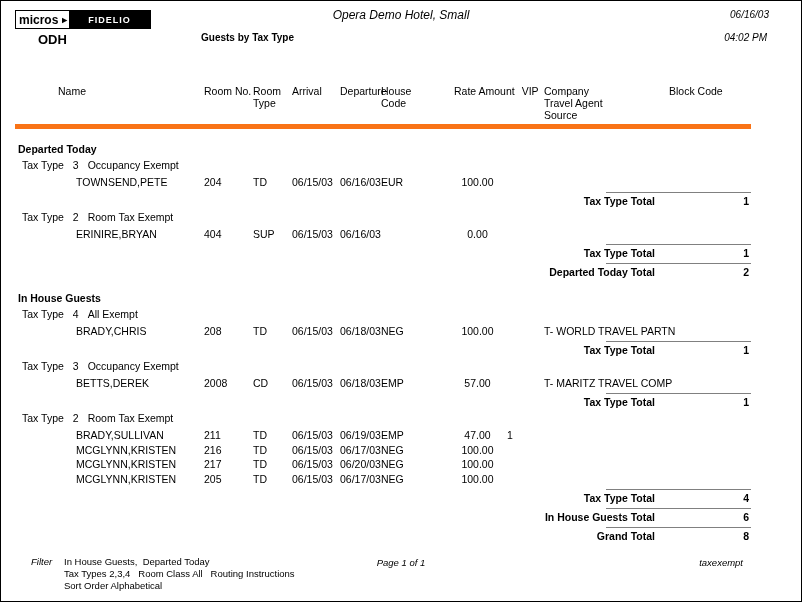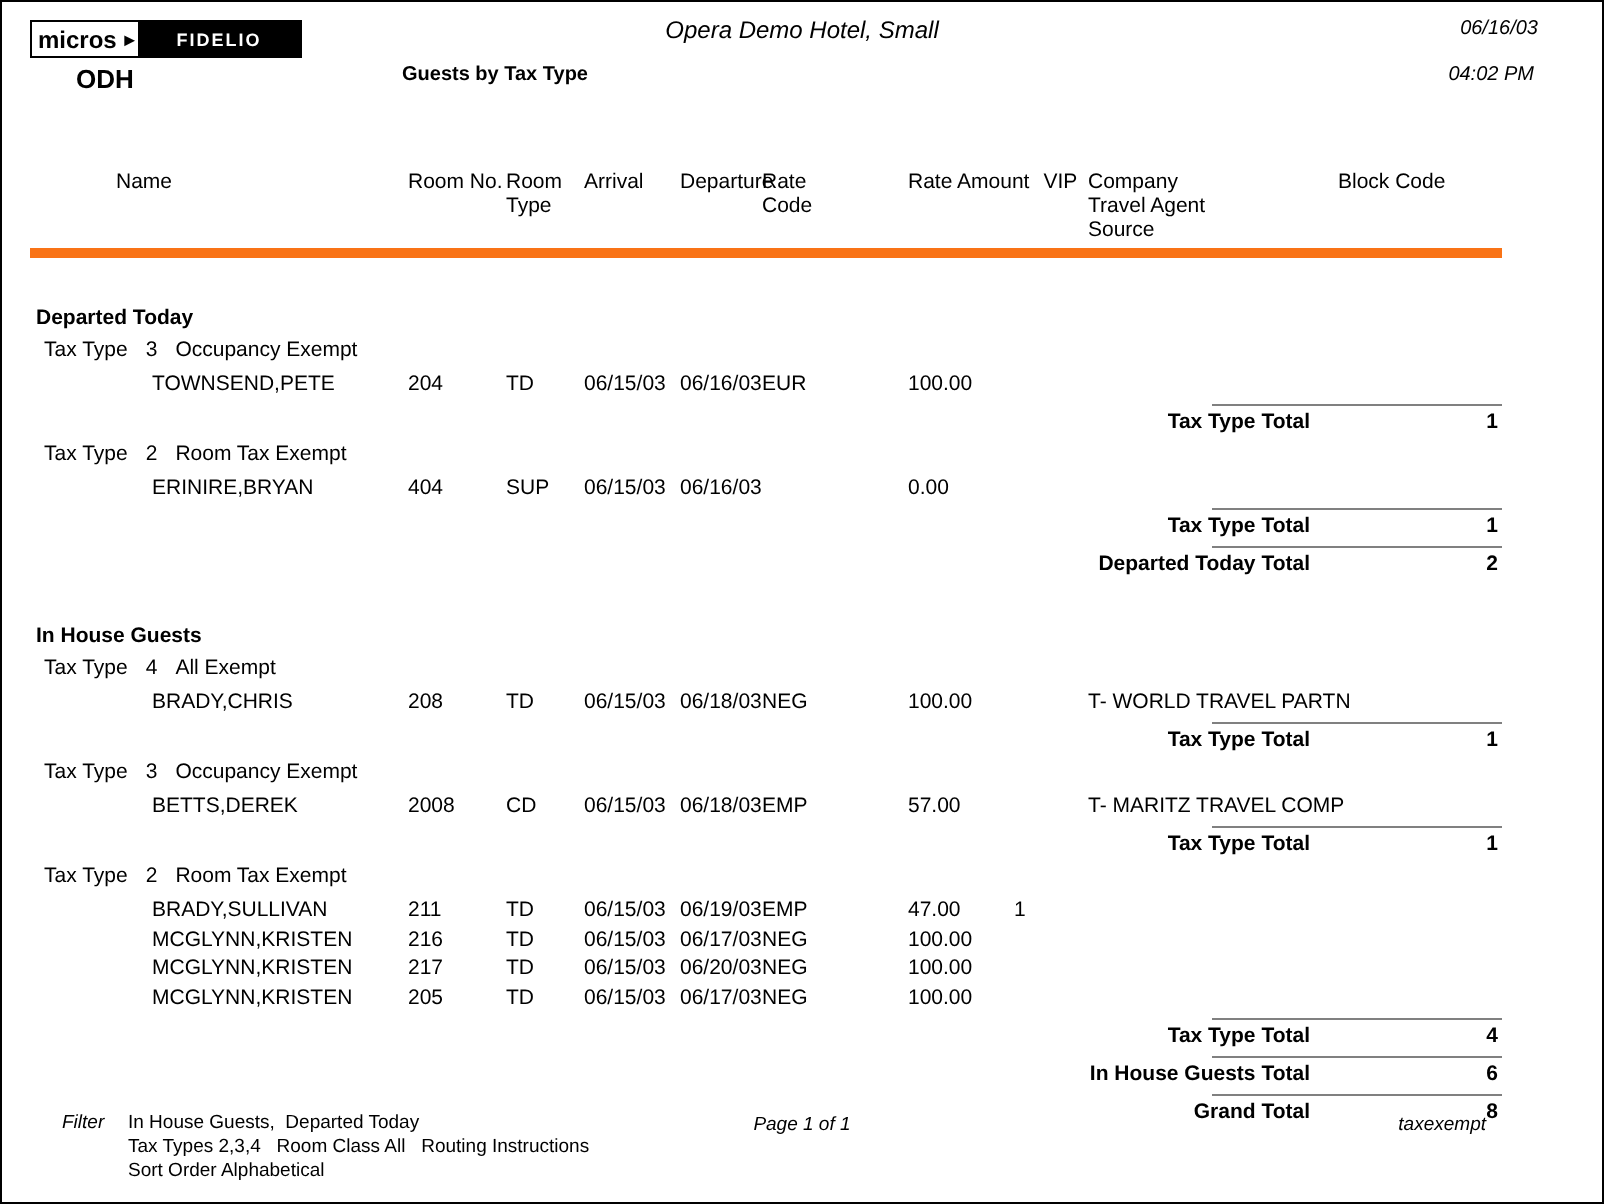--- a/index.html
+++ b/index.html
@@ -23,31 +23,31 @@
                   font-weight:bold; font-size:10px; }
   .hdr-date { position:absolute; right:32px; top:8px; font-style:italic; font-size:10px; }
   .hdr-time { position:absolute; right:34px; top:31px; font-style:italic; font-size:10px; }
   
   .table-region { position:absolute; left:14px; top:84px; width:736px; font-size:10.5px; }
   .hdr-row { display:grid; grid-template-columns:189px 49px 39px 48px 41px 73px 90px 125px 82px;
              line-height:12px; padding-bottom:3px; border-bottom:5px solid #f97316; }
   .hdr-cell { white-space:nowrap; }
   .h-name { padding-left:43px; }
   .h-amtvip { display:flex; gap:7px; }
-  .section-title { font-weight:bold; margin-top:24px; line-height:12px; padding-left:3px; }
+  .section-title { font-weight:bold; margin-top:14px; line-height:12px; padding-left:3px; }
   .taxtype-row { margin-top:4px; line-height:12px; padding-left:7px; }
   .tt-label { font-weight:normal; }
   .tt-num { margin-left:9px; }
   .tt-name { margin-left:9px; }
   .data-row { display:grid; grid-template-columns:189px 49px 39px 48px 41px 73px 47px 43px 125px 82px;
               line-height:12px; }
   .guest-row { margin-top:5px; }
   .guest-row + .guest-row { margin-top:2.5px; }
   .c-name { padding-left:61px; }
-  .c-amt { text-align:left; }
+  .c-amt { text-align:center; }
   .c-vip { padding-left:6px; }
   .c-comp, .c-block { white-space:nowrap; }
   .total-row { margin-top:4px; }
   .rule { margin-left:591px; width:145px; border-top:1px solid #808080; height:0; }
   .total-line { display:flex; justify-content:flex-end; font-weight:bold; margin-top:2px; line-height:12px;gap:44px; }
   .total-value { width:52px; text-align:right; padding-right:2px; }
   
   .footer { position:absolute; left:30px; right:30px; bottom:8px; height:38px; font-size:9.5px; }
   .filter-label { position:absolute; left:0; top:1px; font-style:italic; }
   .filter-lines { position:absolute; left:33px; top:1px; line-height:12px; }
@@ -83,21 +83,21 @@
           <div>Room</div>
           <div>Type</div>
         </div>
         <div class="hdr-cell ">
           <div>Arrival</div>
         </div>
         <div class="hdr-cell ">
           <div>Departure</div>
         </div>
         <div class="hdr-cell ">
-          <div>Rate</div>
+          <div>House</div>
           <div>Code</div>
         </div>
         <div class="hdr-cell h-amtvip">
           <span>Rate Amount</span>
           <span>VIP</span>
         </div>
         <div class="hdr-cell ">
           <div>Company</div>
           <div>Travel Agent</div>
           <div>Source</div>

